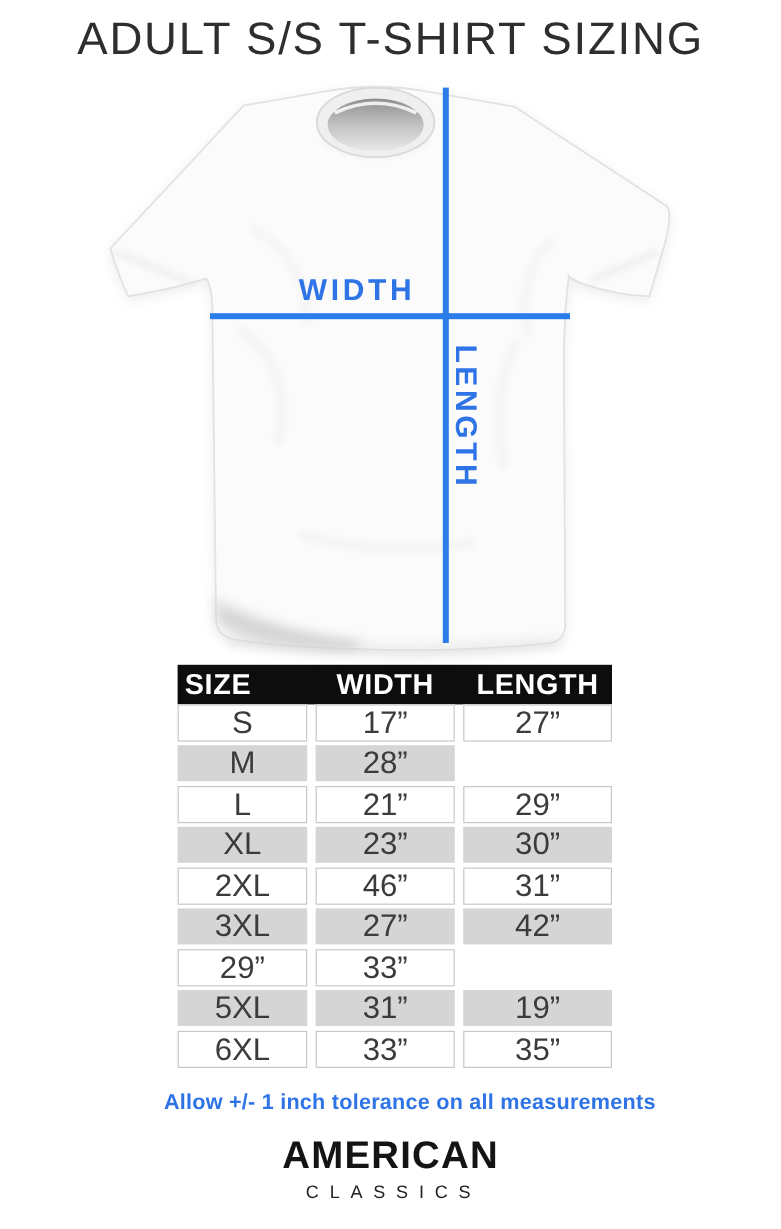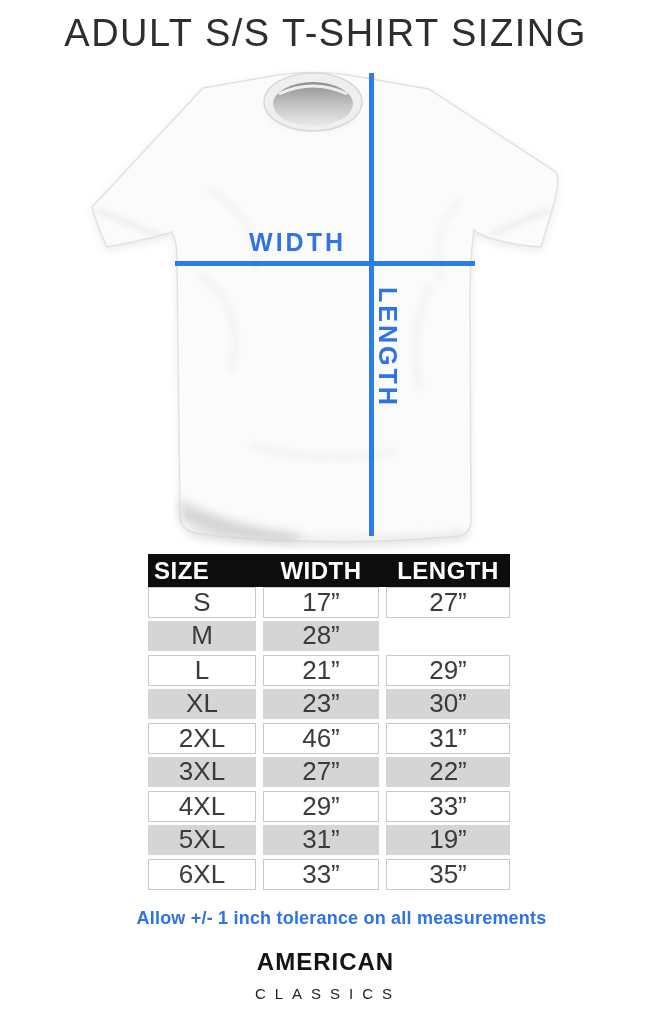--- a/index.html
+++ b/index.html
@@ -53,21 +53,21 @@
 
   
   .note{
     position:absolute;top:908px;left:0;width:651px;text-align:center;
     color:#2e74e6;font-weight:bold;font-size:18px;letter-spacing:0.2px;margin-left:16px;
   }
 
   
   .brand{position:absolute;top:942px;left:0;width:651px;text-align:center;}
   .brand-primary{
-    font-size:24px;font-weight:800;letter-spacing:1px;color:#141414;
+    font-size:32px;font-weight:800;letter-spacing:1px;color:#141414;
     line-height:40px;
   }
   .brand-secondary{
     font-size:15px;font-weight:400;letter-spacing:9px;color:#222222;
     line-height:24px;margin-left:5px;
   }
 </style>
 </head>
 <body>
 
@@ -168,24 +168,23 @@
           <div class="tcell">30”</div>
         </div>
         <div class="trow plain">
           <div class="tcell">2XL</div>
           <div class="tcell">46”</div>
           <div class="tcell">31”</div>
         </div>
         <div class="trow alt">
           <div class="tcell">3XL</div>
           <div class="tcell">27”</div>
-          <div class="tcell">22”</div>
-        </div>
-        <div class="trow plain">
-          <div class="tcell">4XL</div>
+          <div class="tcell">42”</div>
+        </div>
+        <div class="trow plain">
           <div class="tcell">29”</div>
           <div class="tcell">33”</div>
         </div>
         <div class="trow alt">
           <div class="tcell">5XL</div>
           <div class="tcell">31”</div>
           <div class="tcell">19”</div>
         </div>
         <div class="trow plain">
           <div class="tcell">6XL</div>

